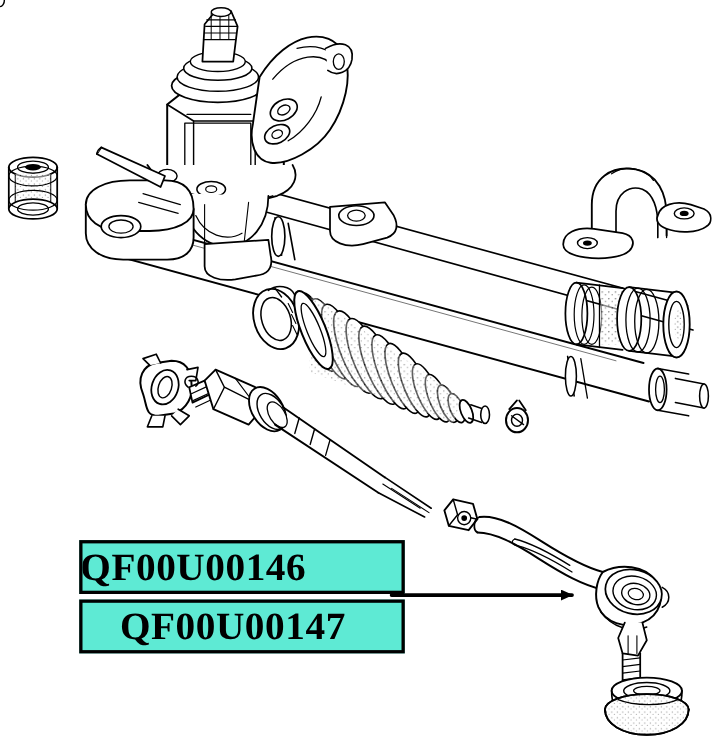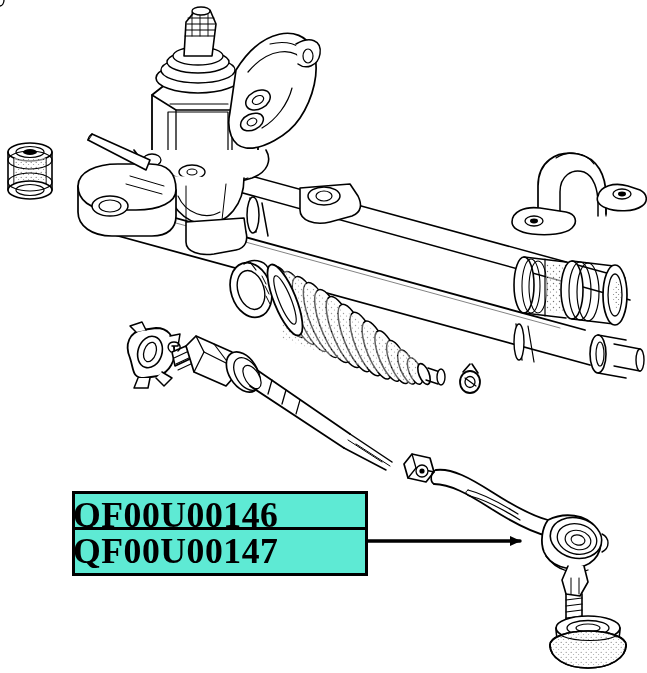--- a/index.html
+++ b/index.html
@@ -48,21 +48,21 @@
     height: 49px;
     box-sizing: border-box;
     border: 3px solid #000000;
     background: #5eead4;
     display: flex;
     align-items: center;
     justify-content: flex-start;
     overflow: hidden;
   }
   .callout-box.top { top: 0; }
-  .callout-box.bottom { top: 36px; }
+  .callout-box.bottom { top: 54px; padding-left: 36px; }
 
   .callout-text {
     font-family: "Liberation Serif", serif;
     font-weight: bold;
     font-size: 35px;
     line-height: 1;
     letter-spacing: 0.5px;
     color: #000000;
     white-space: nowrap;
     transform: scaleX(1.02);

